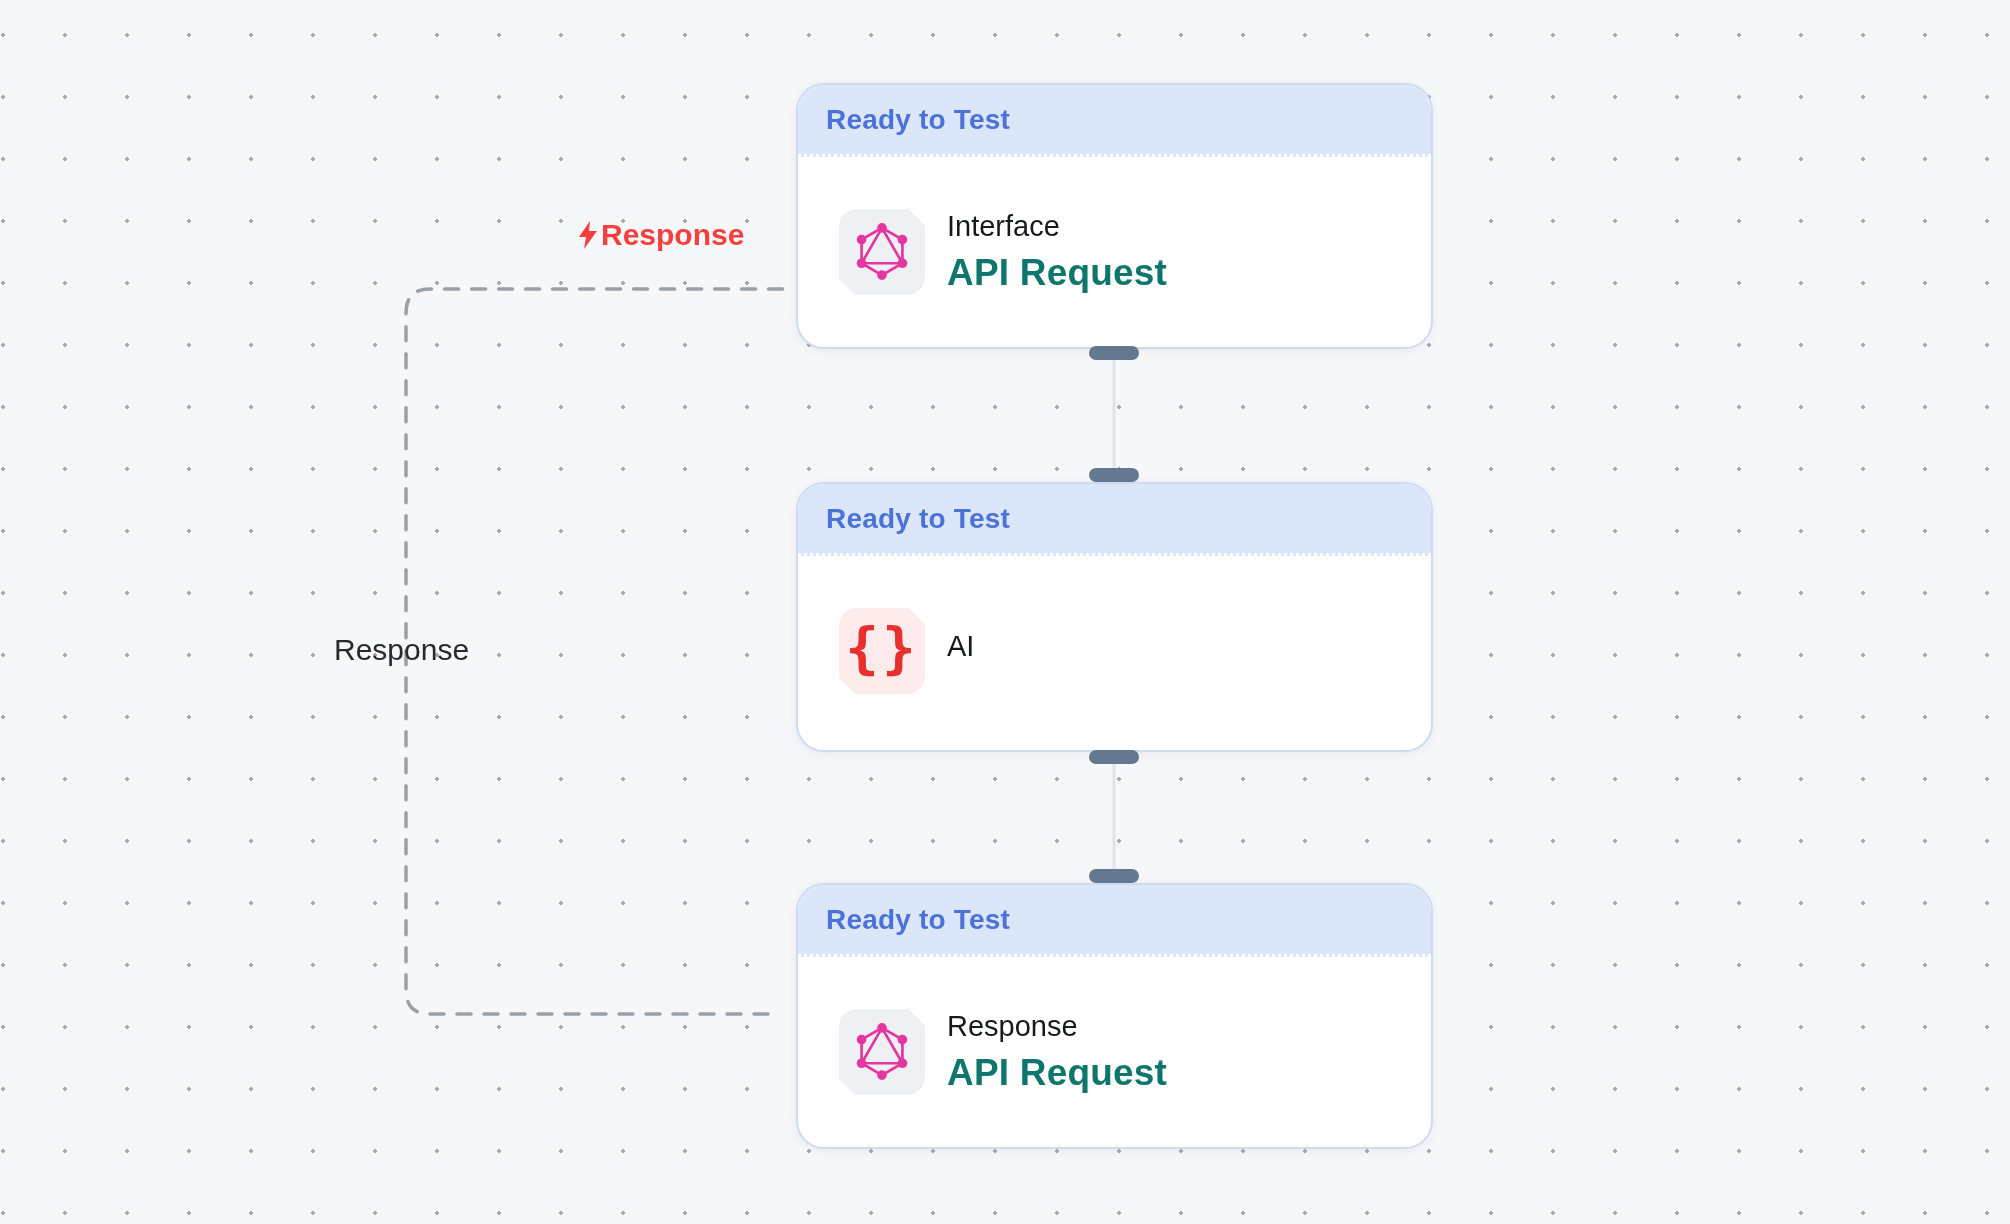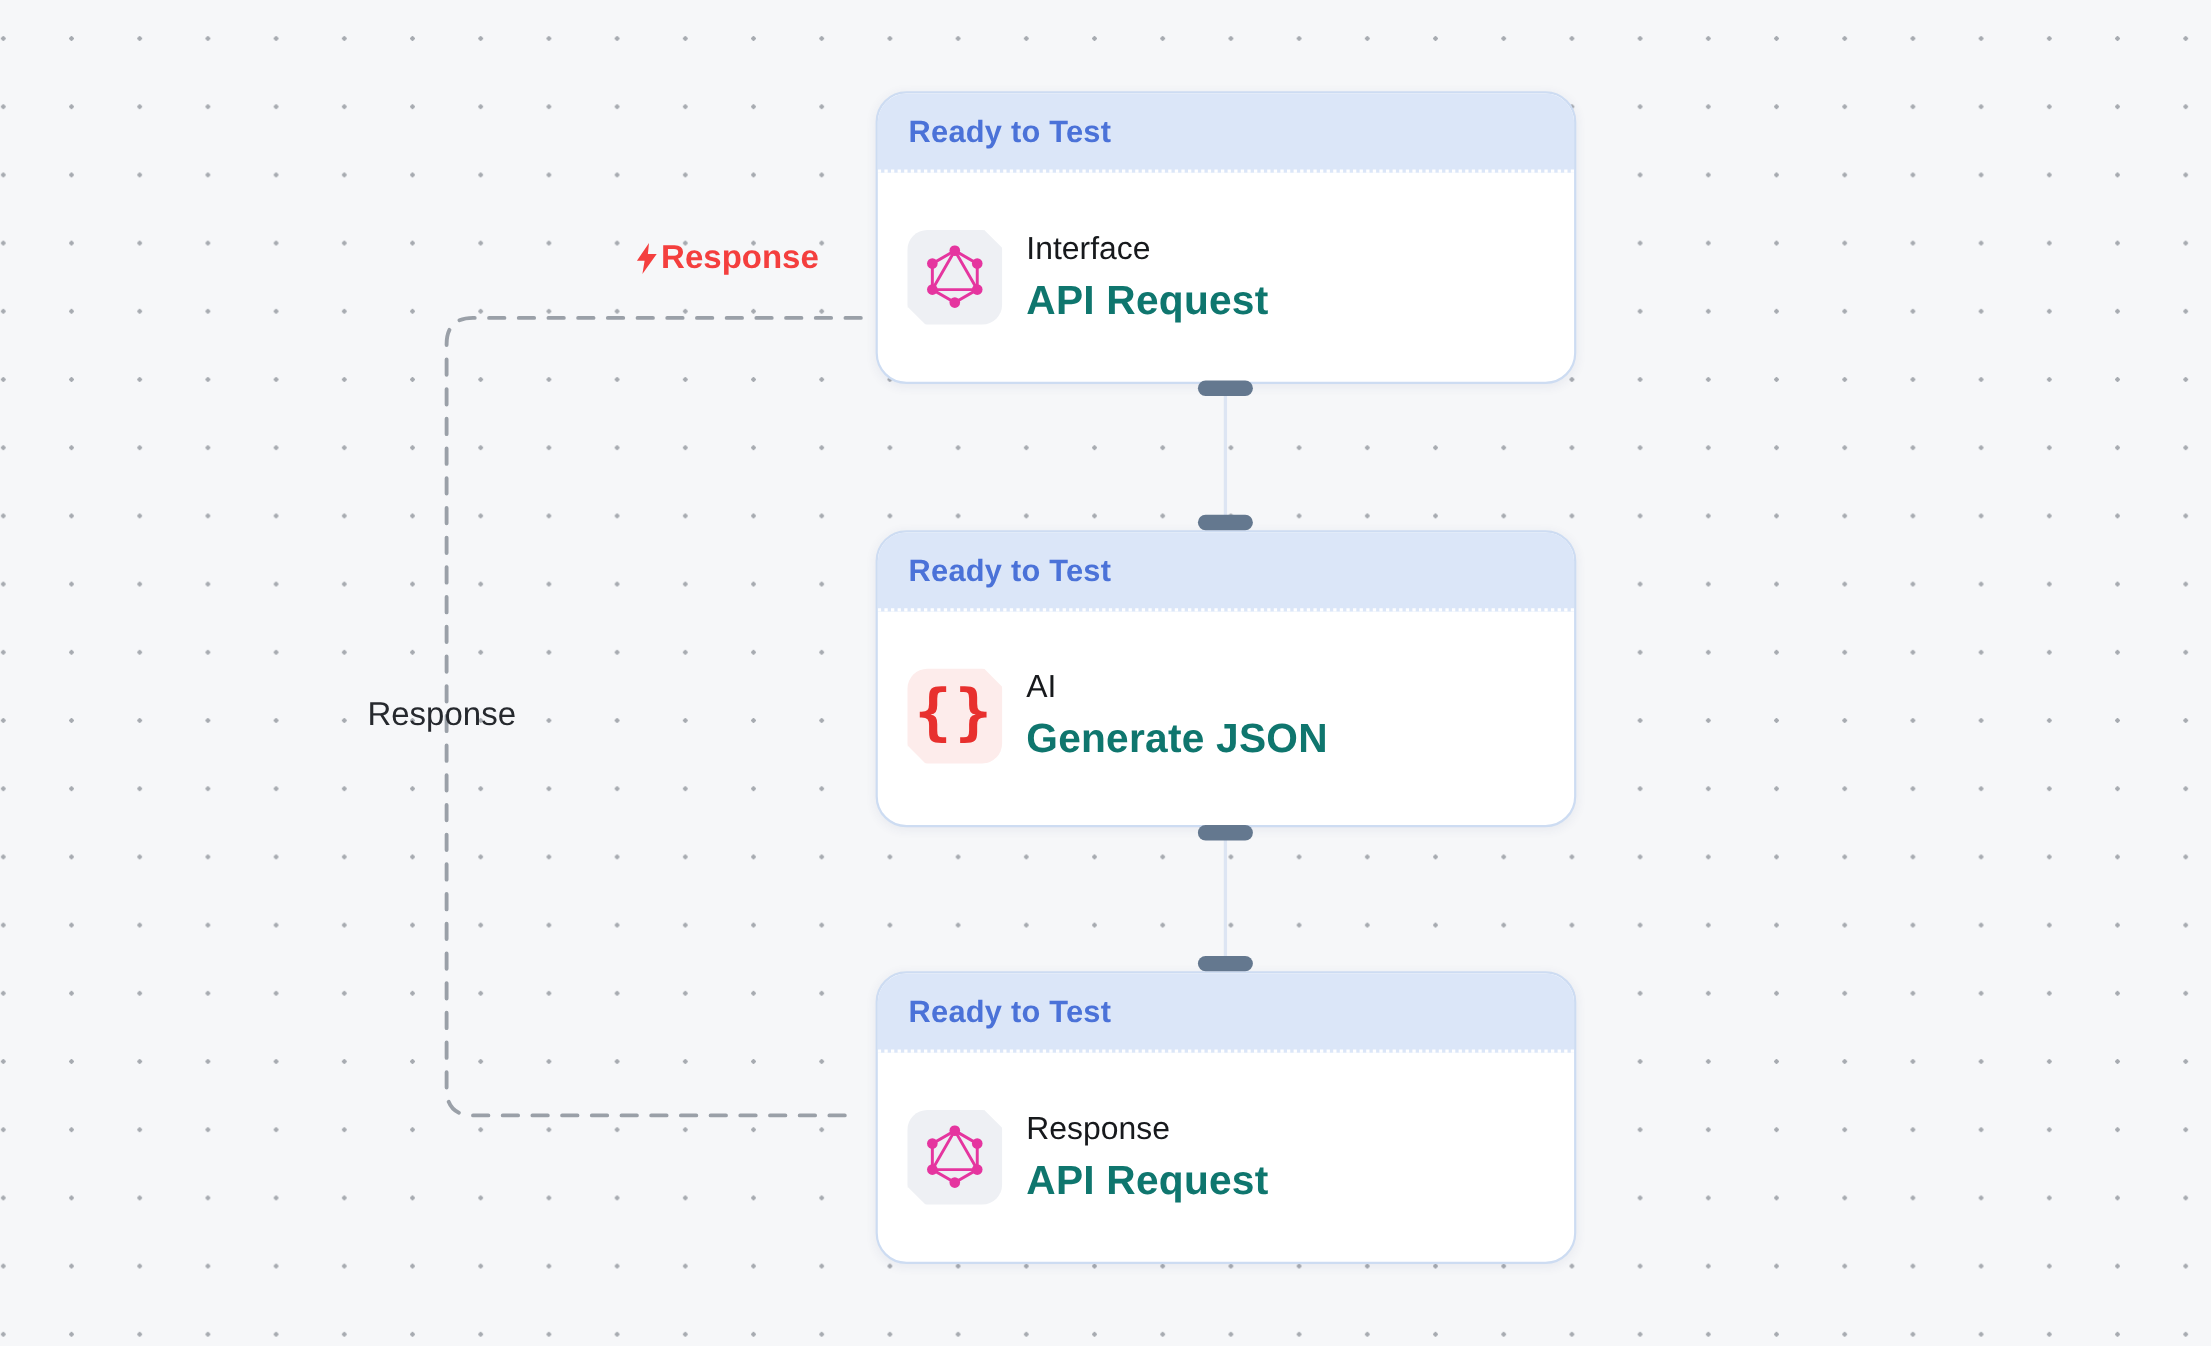--- a/index.html
+++ b/index.html
@@ -27,21 +27,21 @@
   .node-header {
     height:72px; background:#dbe6f8;
     border-bottom:3px dotted #ffffff;
     display:flex; align-items:center; padding-left:28px;
   }
   .node-status {
     color:#4b72d8; font-size:28px; font-weight:700; letter-spacing:0.2px;
   }
   .node-body {
     height:190px; display:flex; align-items:center;
-    padding-left:27px; gap:22px;
+    padding-left:41px; gap:22px;
   }
   .icon-tile {
     position:relative; width:86px; height:86px; border-radius:18px;
     display:flex; align-items:center; justify-content:center;
     flex:0 0 auto;
   }
   .tile-gray { background:#eef0f4; }
   .tile-pink { background:#fdeceb; }
   .cut { position:absolute; width:23px; height:23px; background:#ffffff; transform:rotate(45deg); }
   .cut-tr { top:-11.5px; right:-11.5px; }
@@ -130,21 +130,20 @@
       <span class="node-status">Ready to Test</span>
     </div>
     <div class="node-body">
       <div class="icon-tile tile-pink">
         <div class="cut cut-tr"></div>
         <div class="cut cut-bl"></div>
         <span class="tile-icon braces">{}</span>
       </div>
       <div class="node-texts">
         <span class="node-category">AI</span>
-        <span class="node-title">Generate JSON</span>
       </div>
     </div>
   </div>
 
   <div class="node" style="top:883px; height:266px;">
     <div class="node-header">
       <span class="node-status">Ready to Test</span>
     </div>
     <div class="node-body">
       <div class="icon-tile tile-gray">

